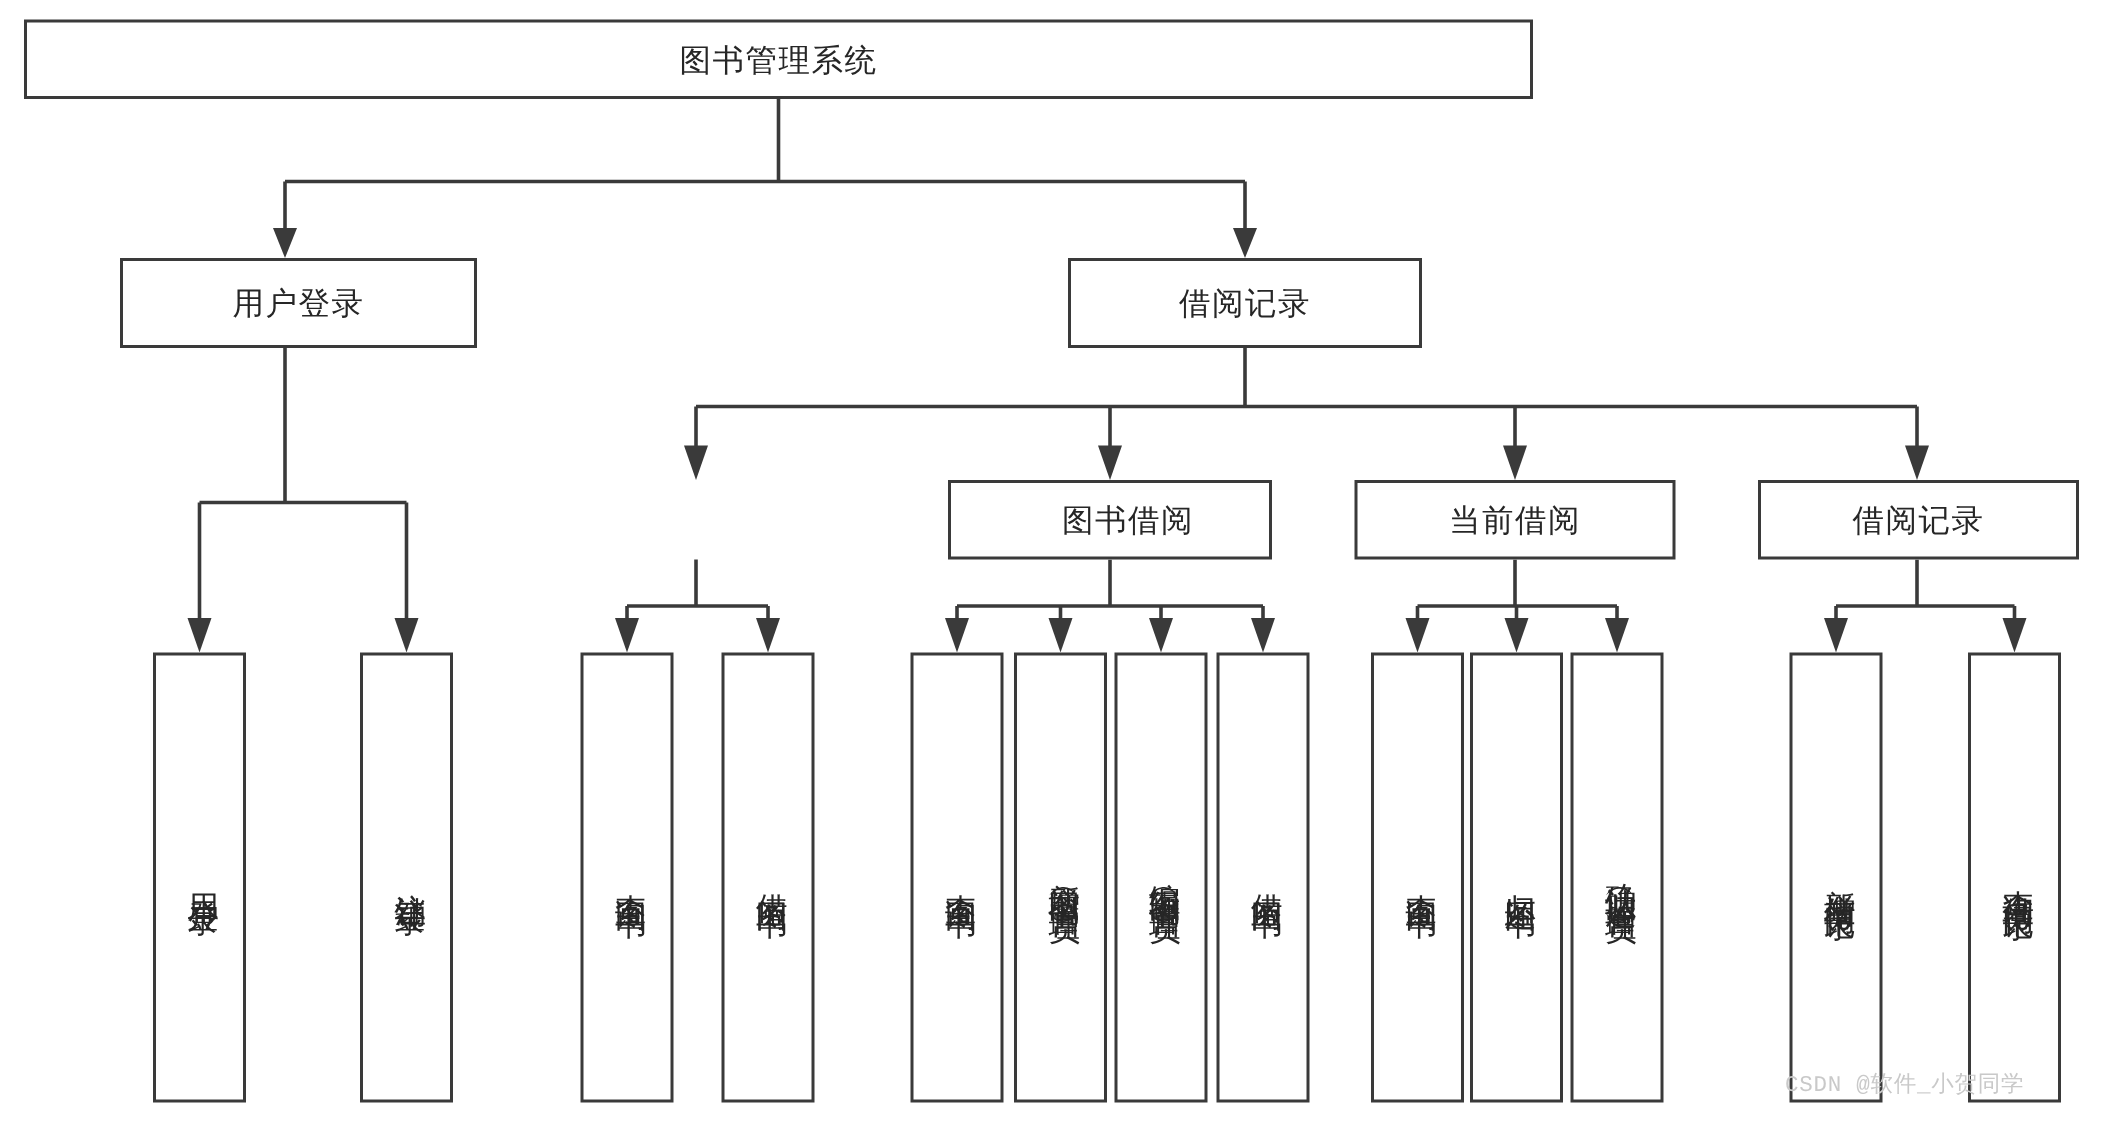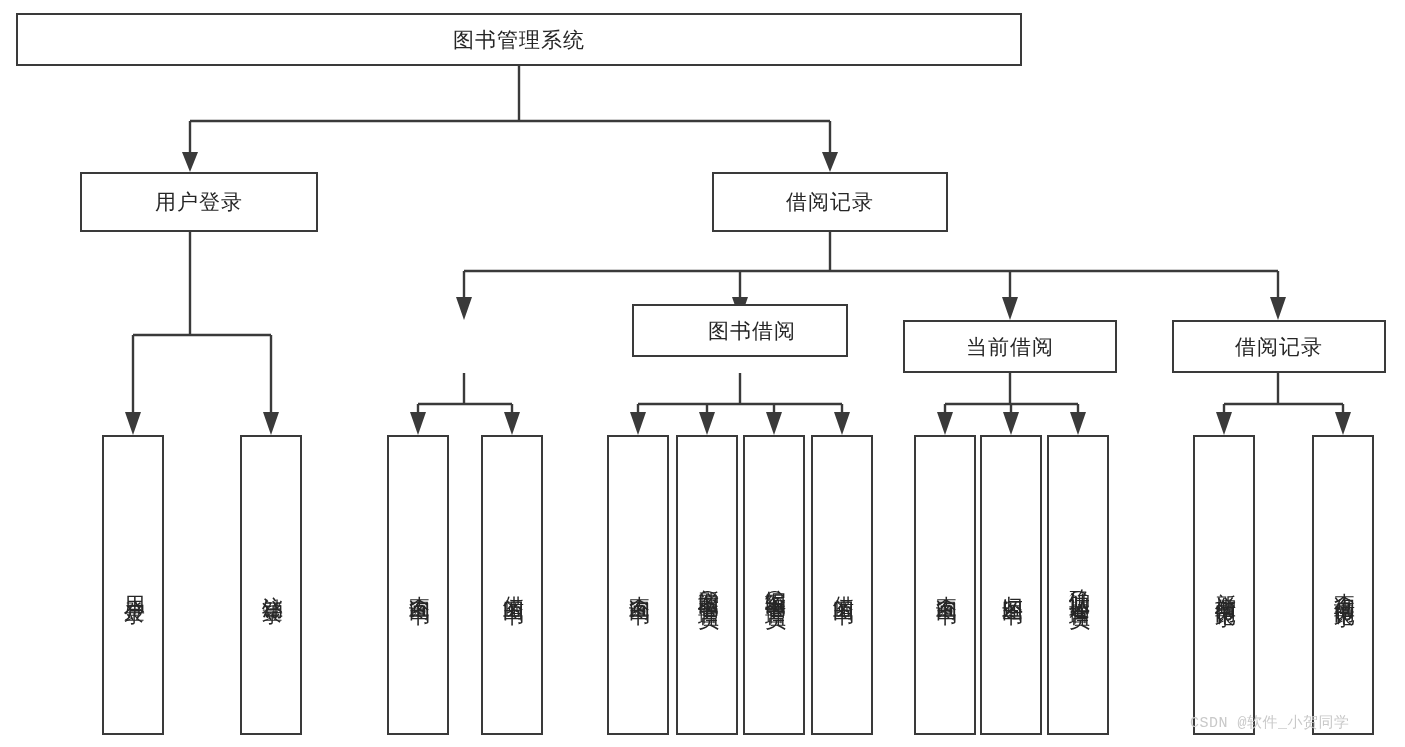--- a/index.html
+++ b/index.html
@@ -134,21 +134,21 @@
     <span>图书管理系统</span>
   </div>
 
   <div class="node h" style="left:80px; top:172px; width:238px; height:60px;">
     <span>用户登录</span>
   </div>
   <div class="node h" style="left:712px; top:172px; width:236px; height:60px;">
     <span>借阅记录</span>
   </div>
 
-  <div class="node h" style="left:632px; top:304px; width:216px; height:53px;padding-left:24px;">
+  <div class="node h" style="left:632px; top:320px; width:216px; height:53px;padding-left:24px;">
     <span>图书借阅</span>
   </div>
   <div class="node h" style="left:903px; top:320px; width:214px; height:53px;">
     <span>当前借阅</span>
   </div>
   <div class="node h" style="left:1172px; top:320px; width:214px; height:53px;">
     <span>借阅记录</span>
   </div>
 
   <div class="node v" style="left:102px; top:435px; width:62px; height:300px;">

